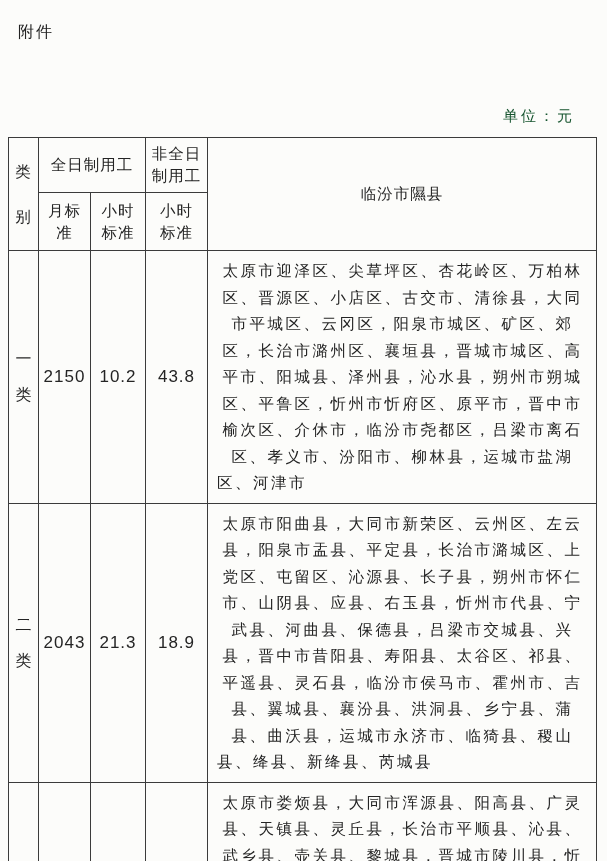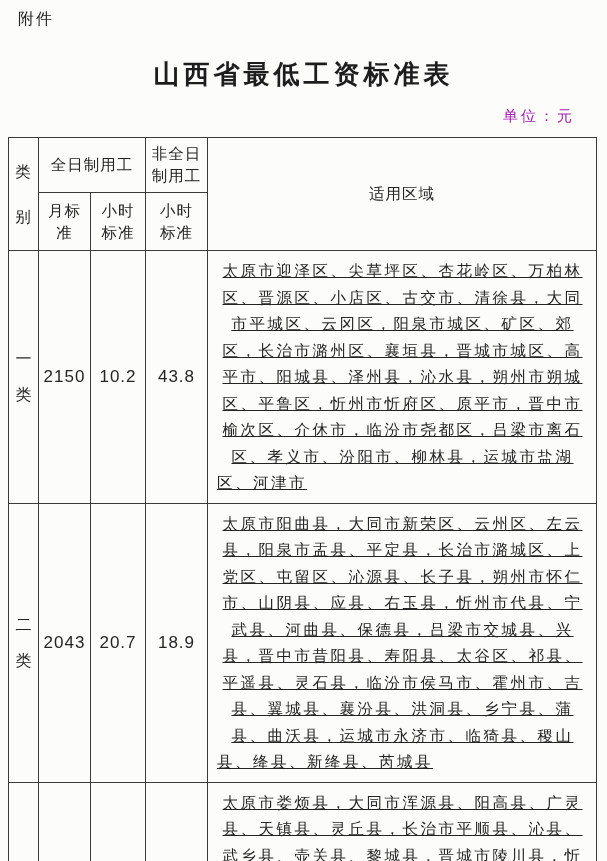--- a/index.html
+++ b/index.html
@@ -7,23 +7,23 @@
   .page {
     position: relative;
     width: 607px;
     height: 861px;
     margin: 0 auto;
     background: #fcfcfa;
     color: #2a2a2a;
     font-family: "Liberation Serif", "DejaVu Serif", serif;
     overflow: hidden;
   }
-  .attachment { position: absolute; top: 9px; left: 18px; font-size: 16px; letter-spacing: 2px; color: #222; font-family: "Liberation Sans", sans-serif; }
+  .attachment { position: absolute; top: 22px; left: 18px; font-size: 16px; letter-spacing: 2px; color: #222; font-family: "Liberation Sans", sans-serif; }
   .doc-title { position: absolute; top: 57px; left: 0; width: 100%; text-align: center; font-size: 26px; font-weight: bold; letter-spacing: 4px; color: #1d1d1d; }
-  .unit-note { position: absolute; top: 107px; right: 32px; font-size: 15px; letter-spacing: 3px; color: #a21caf; }
+  .unit-note { position: absolute; top: 107px; right: 32px; font-size: 15px; letter-spacing: 3px; color: #14532d; }
   table.wage-table {
     position: absolute;
     top: 137px;
     left: 8px;
     width: 589px;
     border-collapse: collapse;
     table-layout: fixed;
     background: transparent;
   }
   .wage-table th, .wage-table td {
@@ -44,32 +44,30 @@
   .vstack.cat-gap span { line-height: 1; padding: 10px 0; }
   .num-cell { font-size: 17px; letter-spacing: 1px; font-family: Liberation Sans, sans-serif; }
   .region-cell {
     text-align: justify;
     text-align-last: left;
     font-size: 15.5px;
     line-height: 26.5px;
     letter-spacing: 2.5px;
     padding: 7px 8px 6px 9px;
     color: #252525;
-    text-decoration: underline;
   }
   .cat-char { font-size: 16px; }
 </style>
 </head>
 <body>
 
 <div class="page">
 
   <div class="attachment">附件</div>
 
-  <div class="doc-title">山西省最低工资标准表</div>
 
   <div class="unit-note">单位：元</div>
 
   <table class="wage-table">
     <colgroup>
       <col class="col-cat">
         <col class="col-month">
         <col class="col-hour">
         <col class="col-pthour">
         <col class="col-region">
@@ -82,21 +80,21 @@
             <span>别</span>
           </div>
         </th>
         <th colspan="2" class="hdr">全日制用工</th>
         <th class="hdr">
           <div class="vstack">
             <span>非全日</span>
             <span>制用工</span>
           </div>
         </th>
-        <th rowspan="2" class="hdr">适用区域</th>
+        <th rowspan="2" class="hdr">临汾市隰县</th>
       </tr>
       <tr style="height:58px;">
         <th class="hdr">
           <div class="vstack">
             <span>月标</span>
             <span>准</span>
           </div>
         </th>
         <th class="hdr">
           <div class="vstack">
@@ -126,21 +124,21 @@
       </tr>
 
       <tr style="height:211px;">
         <td>
           <div class="vstack cat-gap cat-char">
             <span>二</span>
             <span>类</span>
           </div>
         </td>
         <td class="num-cell">2043</td>
-        <td class="num-cell">20.7</td>
+        <td class="num-cell">21.3</td>
         <td class="num-cell">18.9</td>
         <td class="region-cell">太原市阳曲县，大同市新荣区、云州区、左云县，阳泉市盂县、平定县，长治市潞城区、上党区、屯留区、沁源县、长子县，朔州市怀仁市、山阴县、应县、右玉县，忻州市代县、宁武县、河曲县、保德县，吕梁市交城县、兴县，晋中市昔阳县、寿阳县、太谷区、祁县、平遥县、灵石县，临汾市侯马市、霍州市、吉县、翼城县、襄汾县、洪洞县、乡宁县、蒲县、曲沃县，运城市永济市、临猗县、稷山县、绛县、新绛县、芮城县</td>
       </tr>
 
       <tr style="height:202px;">
         <td>
           
         </td>
         <td class="num-cell">1950</td>
         <td class="num-cell">11.2</td>

